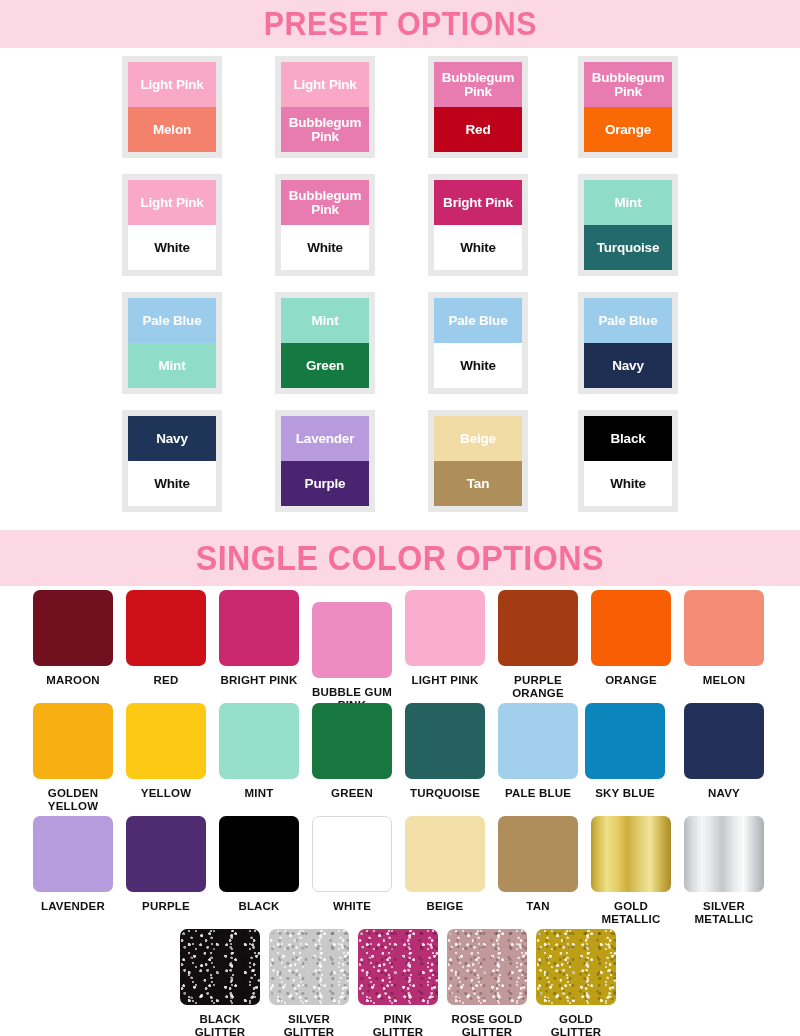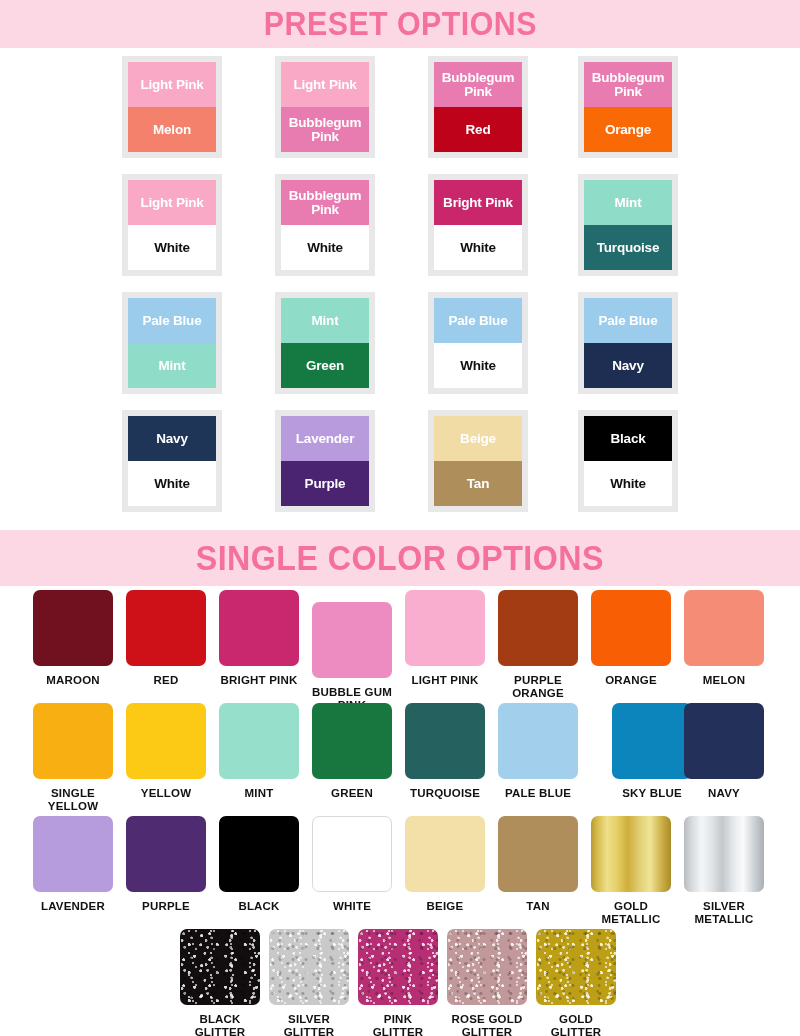--- a/index.html
+++ b/index.html
@@ -354,21 +354,21 @@
     <div class="swatch-cell" style="left: 591px; top: 4px;">
       <div class="swatch" style="background: rgb(248, 95, 5);"></div>
       <div class="swatch-label" style="white-space: pre-line;">ORANGE</div>
     </div>
     <div class="swatch-cell" style="left: 684px; top: 4px;">
       <div class="swatch" style="background: rgb(245, 141, 118);"></div>
       <div class="swatch-label" style="white-space: pre-line;">MELON</div>
     </div>
     <div class="swatch-cell" style="left: 33px; top: 117px;">
       <div class="swatch" style="background: rgb(247, 175, 18);"></div>
-      <div class="swatch-label" style="white-space: pre-line;">SINGLE
+      <div class="swatch-label" style="white-space: pre-line;">GOLDEN
 YELLOW</div>
     </div>
     <div class="swatch-cell" style="left: 126px; top: 117px;">
       <div class="swatch" style="background: rgb(252, 201, 21);"></div>
       <div class="swatch-label" style="white-space: pre-line;">YELLOW</div>
     </div>
     <div class="swatch-cell" style="left: 219px; top: 117px;">
       <div class="swatch" style="background: rgb(149, 223, 203);"></div>
       <div class="swatch-label" style="white-space: pre-line;">MINT</div>
     </div>
@@ -377,21 +377,21 @@
       <div class="swatch-label" style="white-space: pre-line;">GREEN</div>
     </div>
     <div class="swatch-cell" style="left: 405px; top: 117px;">
       <div class="swatch" style="background: rgb(37, 98, 95);"></div>
       <div class="swatch-label" style="white-space: pre-line;">TURQUOISE</div>
     </div>
     <div class="swatch-cell" style="left: 498px; top: 117px;">
       <div class="swatch" style="background: rgb(162, 207, 236);"></div>
       <div class="swatch-label" style="white-space: pre-line;">PALE BLUE</div>
     </div>
-    <div class="swatch-cell" style="left: 612px; top: 117px;">
+    <div class="swatch-cell" style="left: 585px; top: 117px;">
       <div class="swatch" style="background: rgb(12, 133, 188);"></div>
       <div class="swatch-label" style="white-space: pre-line;">SKY BLUE</div>
     </div>
     <div class="swatch-cell" style="left: 684px; top: 117px;">
       <div class="swatch" style="background: rgb(34, 48, 90);"></div>
       <div class="swatch-label" style="white-space: pre-line;">NAVY</div>
     </div>
     <div class="swatch-cell" style="left: 33px; top: 230px;">
       <div class="swatch" style="background: rgb(182, 155, 221);"></div>
       <div class="swatch-label" style="white-space: pre-line;">LAVENDER</div>

